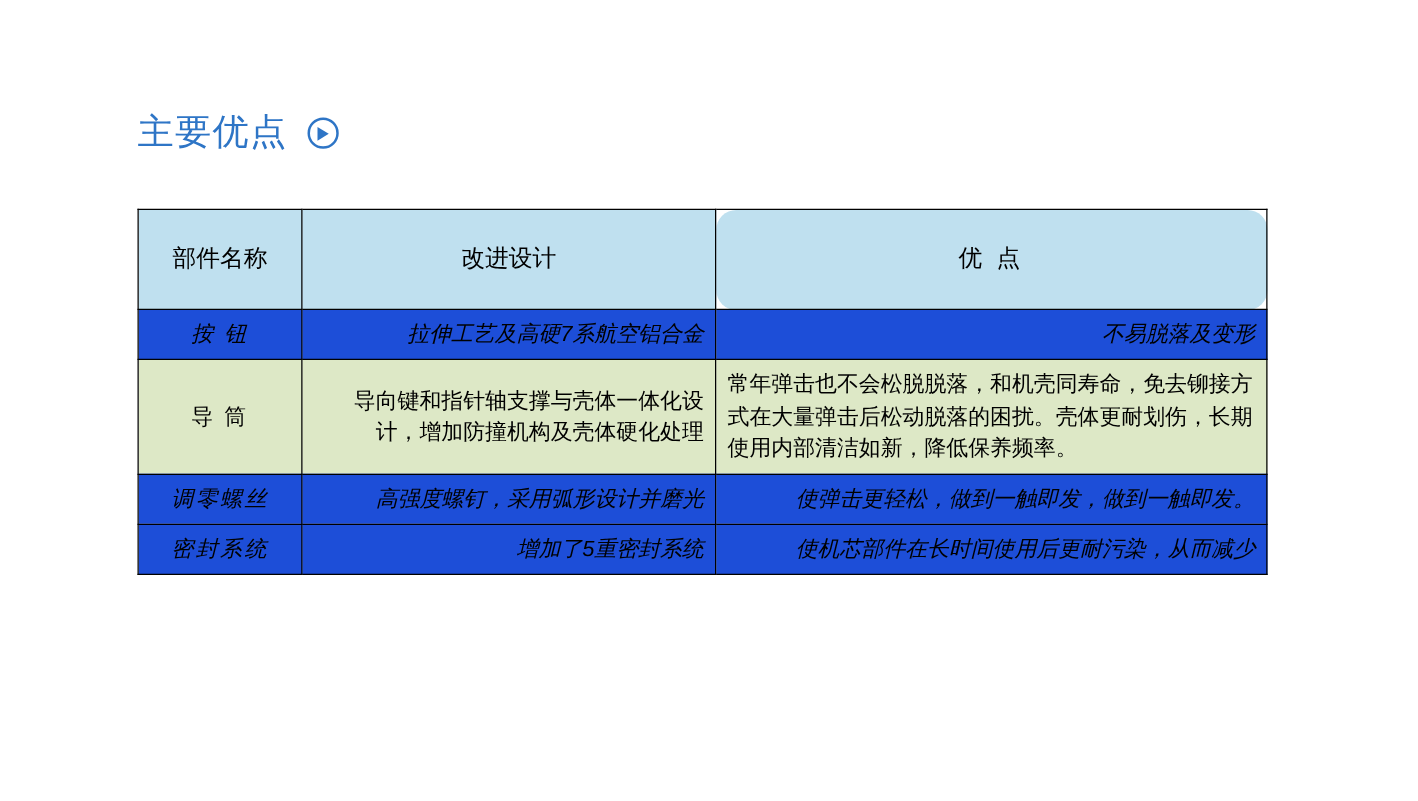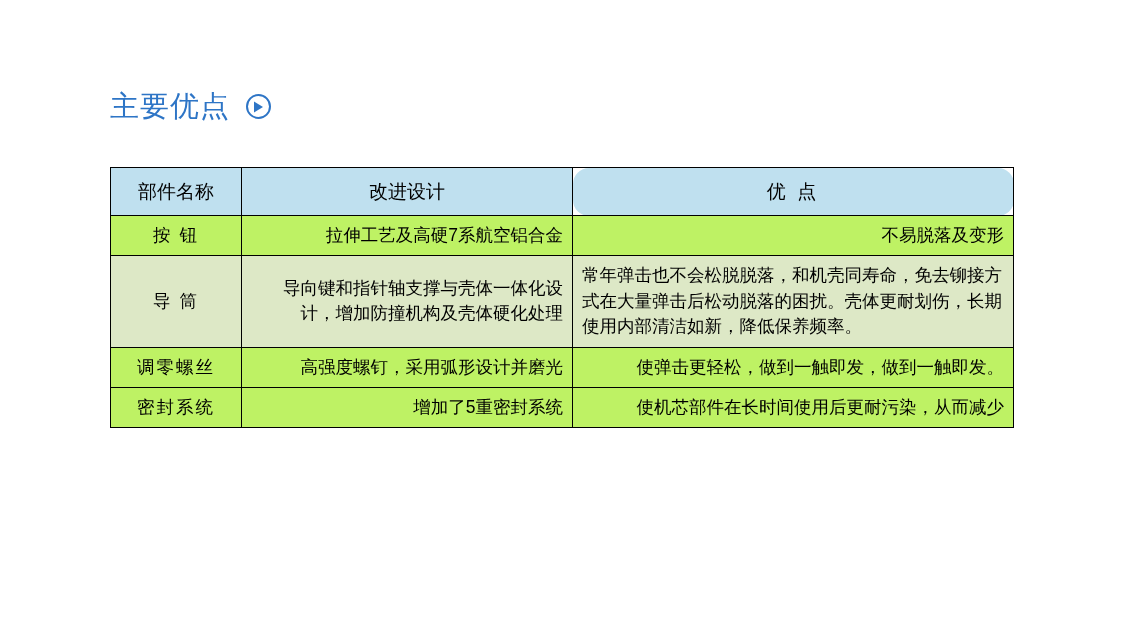--- a/index.html
+++ b/index.html
@@ -65,37 +65,38 @@
     color: #000000;
     line-height: 1.45;
     vertical-align: middle;
   }
   table.main-table th {
     background: #bfe0ef;
     text-align: center;
     font-weight: normal;
     font-size: 19px;
     height: 39px;
-    padding: 4px 6px;
+    padding: 20px 6px;
   }
   td.name-cell {
     text-align: center;
     letter-spacing: 2px;
   }
   td.center {
     text-align: right;
   }
   td.left {
     text-align: left;
   }
   tr.green > td {
     background: #dde8c6;
   }
   tr.white > td {
-    background: #bef264;
+    background: #1d4ed8;
+    font-style: italic;
   }
   .head-spaced { letter-spacing: 3px; border-radius: 16px; }
 </style>
 </head>
 <body>
 
 <div class="slide">
 
   <div class="title-row">
     <div class="slide-title">主要优点</div>

